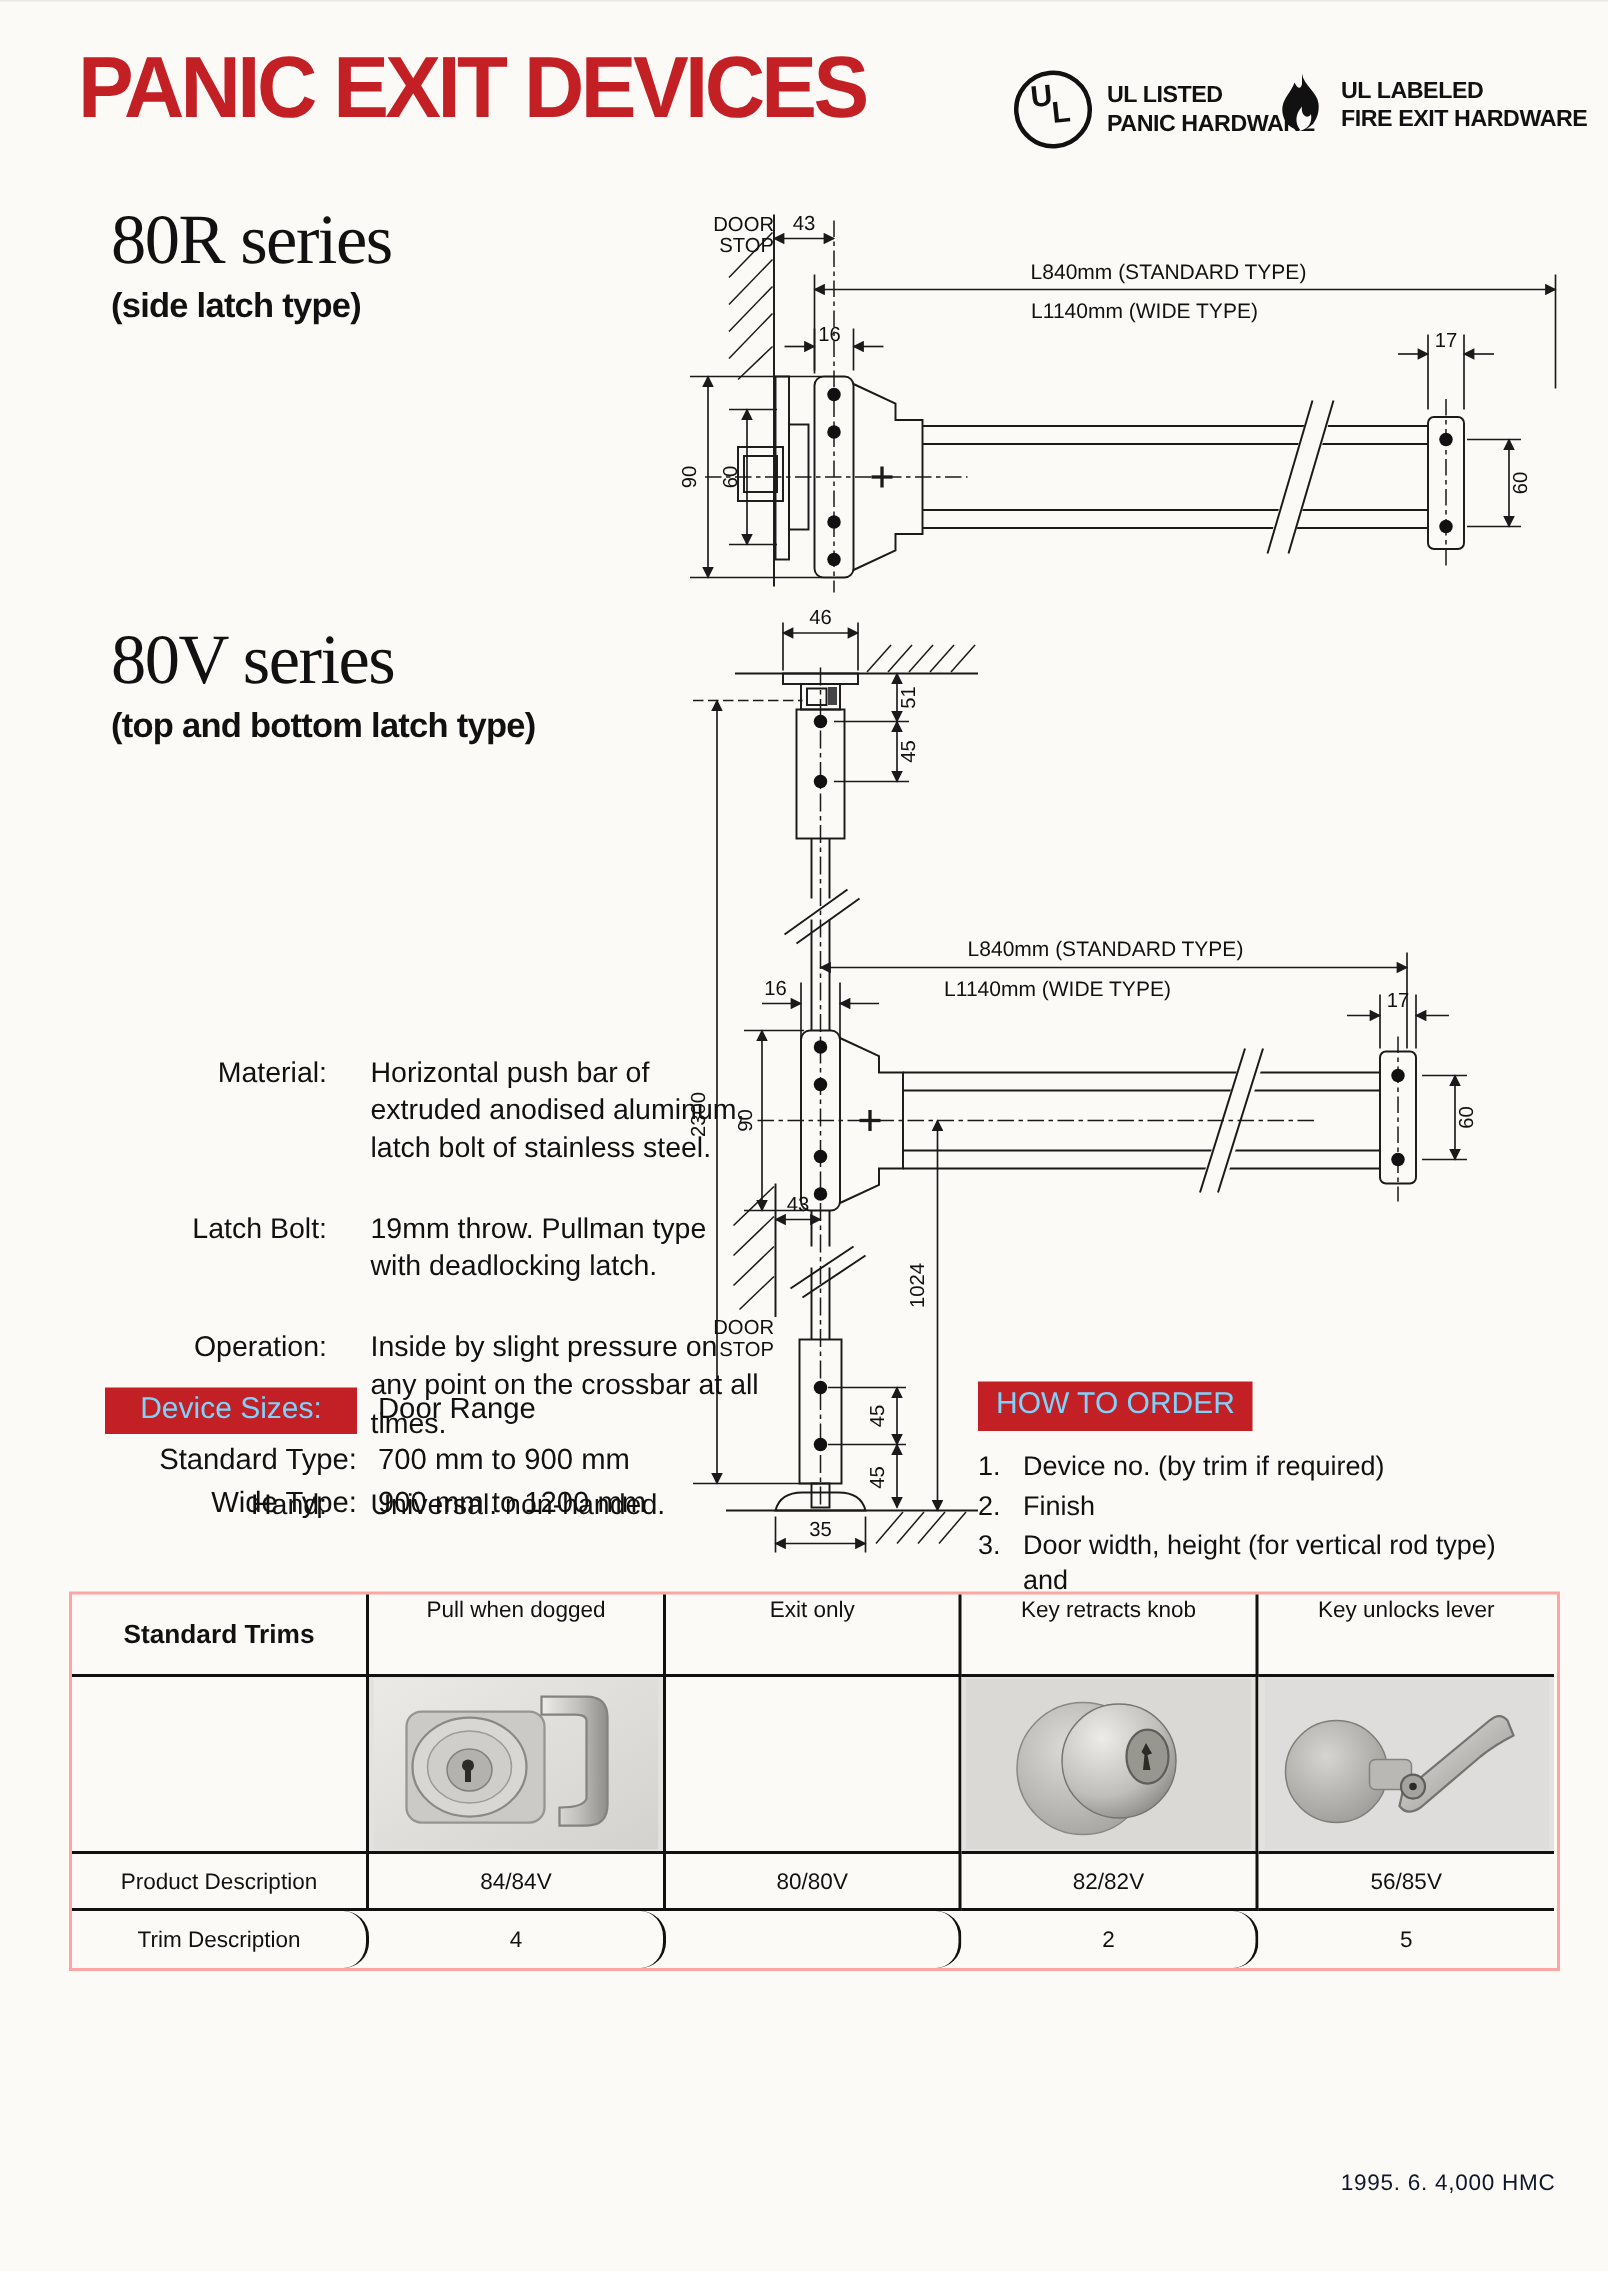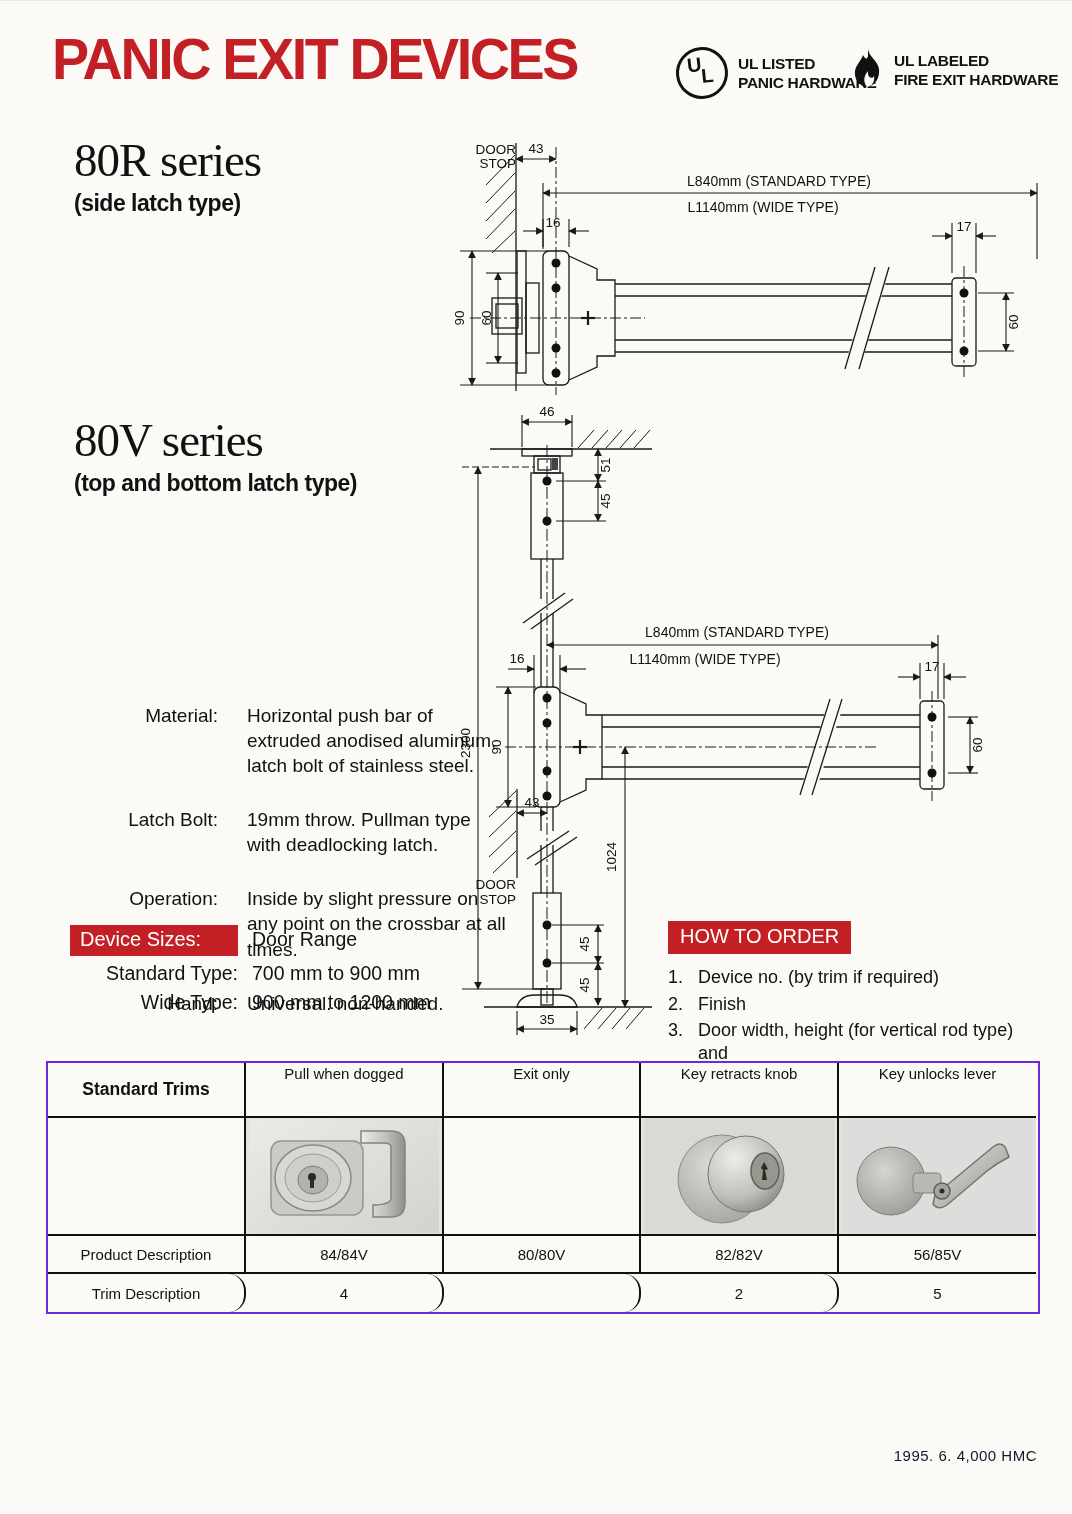--- a/index.html
+++ b/index.html
@@ -33,32 +33,32 @@
 
   
   .specs{left:70px;top:702px;width:430px;display:grid;grid-template-columns:148px 276px;
          column-gap:14px;row-gap:3px;font-size:19px;line-height:1.32;gap:29px;}
   .specs .lab{text-align:right;}
   .specs .val{white-space:pre-line;}
 
   
   .dev{left:70px;top:924px;display:grid;grid-template-columns:168px auto;column-gap:14px;
        row-gap:6px;font-size:19.5px;align-items:baseline;}
-  .red-box{background:#c32026;color:#ffffff;padding:3px 10px 5px 10px;display:inline-block;
-           font-size:20px;justify-self:stretch;}
+  .red-box{background:#c32026;color:#7dd3fc;padding:3px 10px 5px 10px;display:inline-block;
+           font-size:20px;justify-self:stretch;text-align:center;}
   .dev .lab{text-align:right;}
 
   
-  .order{left:668px;top:920px;width:362px;font-size:18px;}
+  .order{left:652px;top:920px;width:362px;font-size:18px;}
   .order .red-box{margin-bottom:12px;padding:4px 12px 6px 12px;}
   .order-item{display:grid;grid-template-columns:30px 1fr;margin-bottom:4px;line-height:1.25;}
   .order-item .txt{white-space:pre-line;}
 
   
-  .trims{left:46px;top:1060px;width:990px;border:2px solid #6d28d9;display:grid;
+  .trims{left:46px;top:1060px;width:990px;border:2px solid #fca5a5;display:grid;
          grid-template-columns:198px 198px 197px 198px 197px;
          grid-template-rows:55px 118px 38px 38px;background:#fbfaf7;}
   .cell{border-right:2px solid #111;border-bottom:2px solid #111;display:flex;
         align-items:center;justify-content:center;font-size:15px;overflow:hidden;}
   .cell.last-col{border-right:none;}
   .cell.last-row{border-bottom:none;border-radius:17px;}
   .cell.hdr{align-items:flex-start;padding-top:2px;}
   .cell.hdr-main{font-size:17.5px;font-weight:bold;align-items:center;padding-top:0;}
   .cell.photo{background:#e3e2de;}
   .footer-line{left:787px;top:1446px;width:250px;text-align:right;font-size:15px;color:#0f172a;

